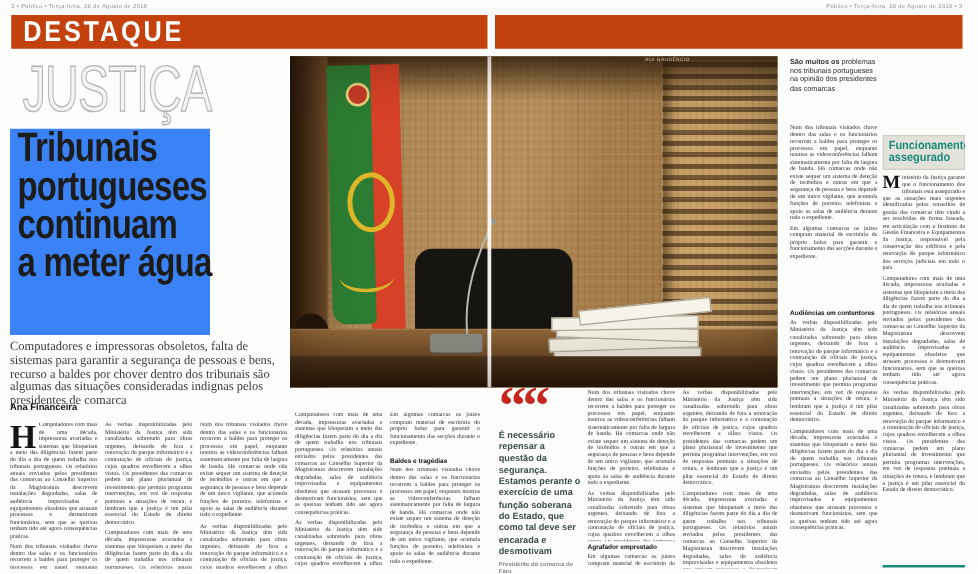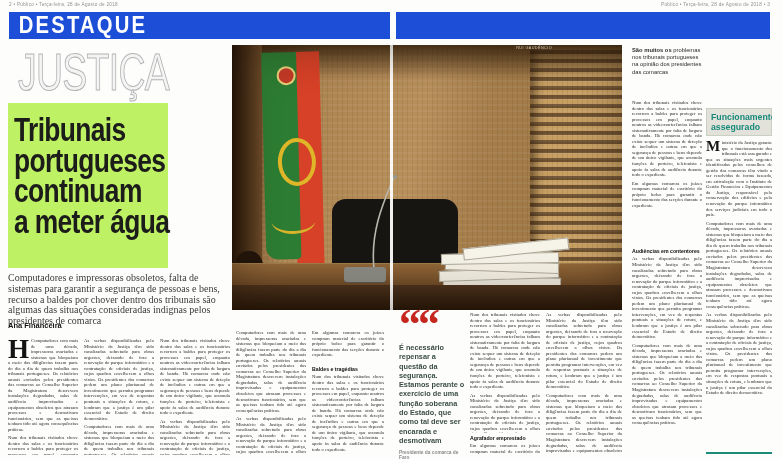--- a/index.html
+++ b/index.html
@@ -1,29 +1,29 @@
 <!DOCTYPE html>
 <html><head>
 <meta charset="utf-8">
 <style>
   html,body{margin:0;padding:0;background:#fff;}
   .page{position:relative;width:782px;height:459px;background:#fdfdfc;overflow:hidden;
         font-family:"Liberation Sans",sans-serif;color:#222;}
   .abs{position:absolute;}
 
   .dateline{font-size:4.6px;color:#8f8f8f;letter-spacing:.3px;}
-  .redbar{background:#1d4ed8;}
+  .redbar{background:#c2410c;}
   .destaque{color:#fff;font-weight:bold;font-size:23px;letter-spacing:2.5px;
             transform:scaleX(.88);transform-origin:left center;line-height:27px;}
 
   .kicker{font-size:52px;font-weight:normal;line-height:1;color:#f4f4f4;
           -webkit-text-stroke:1.1px #b5b5b5;transform:scaleX(.72);transform-origin:left top;
           letter-spacing:-1px;}
 
-  .hbox{background:#bef264;padding:12px 6px;box-sizing:border-box;}
+  .hbox{background:#3b82f6;padding:0 6px;box-sizing:border-box;}
   .headline{font-weight:bold;font-size:33px;line-height:.93;color:#1c1c1a;
             transform:scaleX(.8);transform-origin:left top;letter-spacing:-.8px;white-space:nowrap;}
 
   .standfirst{font-family:"Liberation Serif",serif;font-size:10px;line-height:10.8px;color:#3a3a3a;}
   .byline{font-size:7.5px;font-weight:bold;color:#101010;}
 
   .bodycol{font-family:"Liberation Serif",serif;font-size:4.7px;line-height:5.55px;
            text-align:justify;color:#282828;}
   .bodycol p{margin:0 0 3px 0;}
   .clip{overflow:hidden;}

